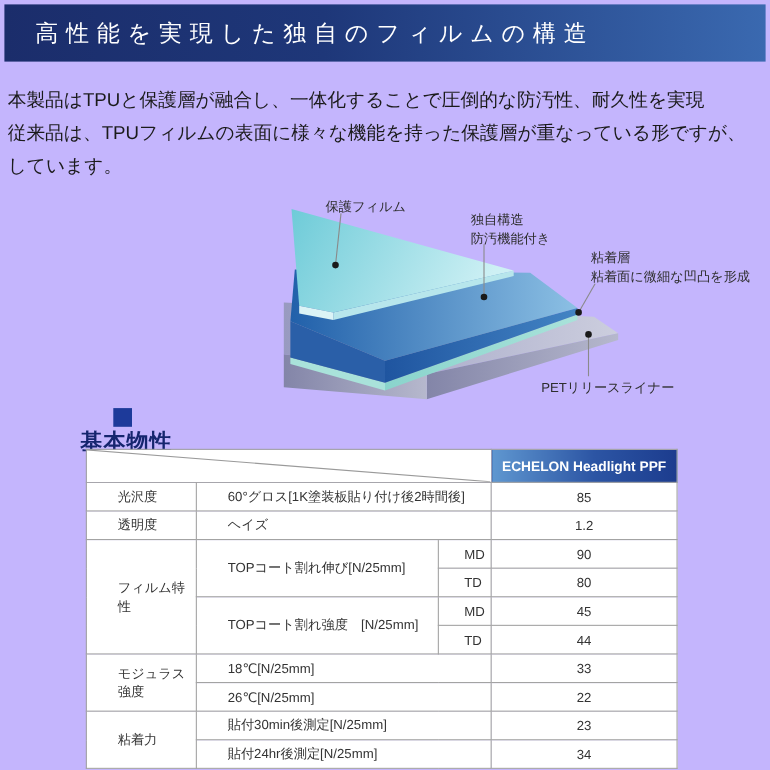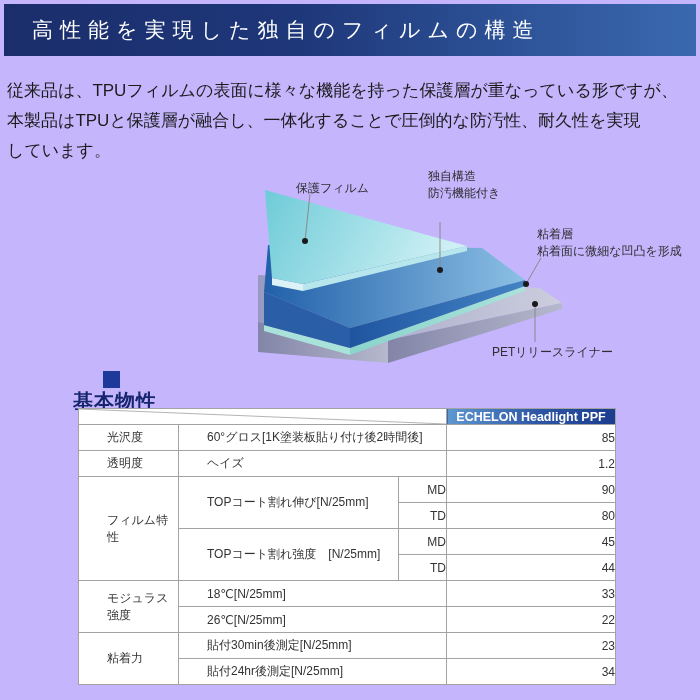--- a/index.html
+++ b/index.html
@@ -15,55 +15,55 @@
 
   
   .intro{position:absolute;left:7px;top:76px;width:688px;font-size:17px;
          line-height:30px;font-weight:500;color:#1b1b1b;}
 
   
   .diagram{position:absolute;left:0;top:168px;width:700px;height:205px;}
   .diagram svg{position:absolute;left:245px;top:0;}
   .dlabel{position:absolute;font-size:12px;line-height:17px;color:#2e2e2e;white-space:nowrap;}
   .lbl-protect{left:296px;top:12px;}
-  .lbl-unique{left:428px;top:0;}
+  .lbl-unique{left:428px;top:24px;}
   .lbl-adhesive{left:537px;top:58px;}
   .lbl-pet{left:492px;top:176px;}
 
   
   .section-head{position:absolute;left:73px;top:371px;display:flex;align-items:center;flex-direction:column;}
   .section-head .sq{width:17px;height:17px;background:#1d3a9a;margin-right:7px;}
   .section-head .txt{font-size:20px;font-weight:bold;color:#15256e;letter-spacing:1px;}
 
   
   .spec{position:absolute;left:78px;top:408px;width:537px;border-collapse:collapse;
         table-layout:fixed;font-size:12px;color:#333;}
   .spec td,.spec th{border:1px solid #a3a3a3;padding:0;height:26px;box-sizing:border-box;
                     font-weight:normal;background:#fff;}
-  .spec .hrow th{height:16px;}
+  .spec .hrow th{height:30px;}
   .spec .diag{position:relative;padding:0;}
   .spec .diag svg{position:absolute;left:0;top:0;width:100%;height:100%;display:block;}
   .spec .phead{background:linear-gradient(90deg,#5f97d0 0%,#2c55a4 55%,#1c3c8e 100%);
                color:#fff;font-weight:bold;text-align:center;font-size:12.5px;}
   .spec .c-label{text-align:left;padding-left:28px;}
-  .spec .c-mid{text-align:right;}
-  .spec .c-val{text-align:right;}
+  .spec .c-mid{text-align:left;padding-left:23px;}
+  .spec .c-val{text-align:center;}
 </style>
 </head>
 <body>
 
 <div id="page">
 
   <div class="banner">
     <h1>高性能を実現した独自のフィルムの構造</h1>
   </div>
 
   <div class="intro">
+    <div>本製品はTPUと保護層が融合し、一体化することで圧倒的な防汚性、耐久性を実現</div>
     <div>従来品は、TPUフィルムの表面に様々な機能を持った保護層が重なっている形ですが、</div>
-    <div>本製品はTPUと保護層が融合し、一体化することで圧倒的な防汚性、耐久性を実現</div>
     <div>しています。</div>
   </div>
 
   <div class="diagram">
     <svg width="440" height="205" viewBox="0 0 440 205">
       <defs>
         <linearGradient id="gCyan" x1="0" y1="0" x2="1" y2="0.25">
           <stop offset="0" stop-color="#6ecbd8"></stop>
             <stop offset="1" stop-color="#cdf0f4"></stop>
         </linearGradient>

